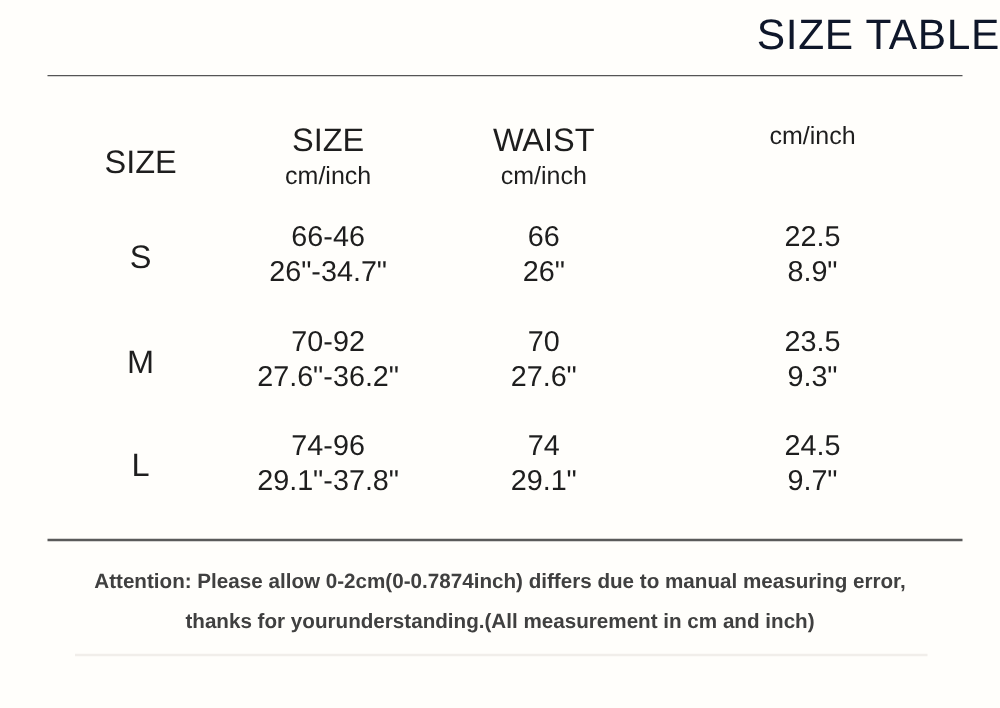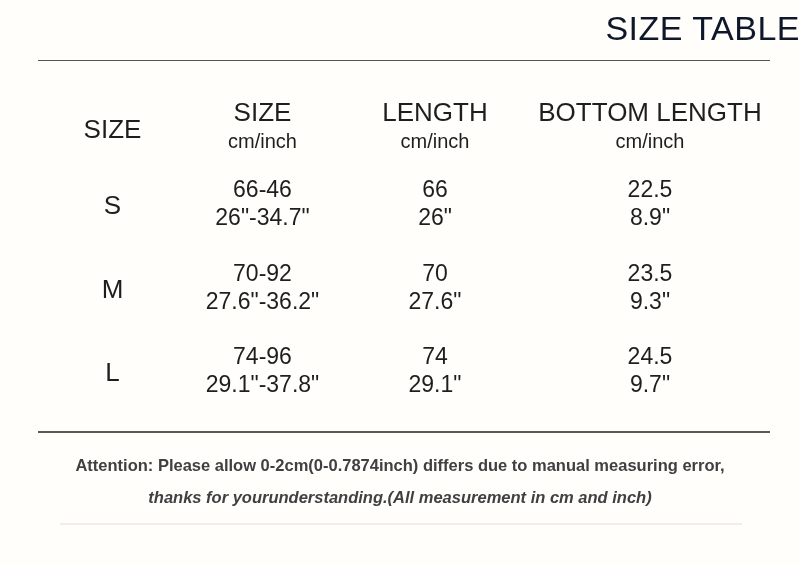--- a/index.html
+++ b/index.html
@@ -62,43 +62,42 @@
   .note-line {
     position: absolute;
     left: 0; width: 800px;
     text-align: center;
     font-size: 16.5px;
     line-height: 24px;
     font-weight: 700;
     color: #404040;
   }
   .note-1 { top: 453px; }
-  .note-2 { top: 485px; font-style: italic; }
+  .note-2 { top: 485px; }
 </style>
 </head>
 <body>
 
 <div class="page">
 
   <h1 class="title">SIZE TABLE</h1>
 
   <hr class="divider divider-top">
 
   <div class="grid header-row">
     <div class="col size-head">SIZE</div>
     <div class="col">
       <div class="col-label">SIZE</div>
       <div class="col-sub">cm/inch</div>
     </div>
     <div class="col">
-      <div class="col-label">LENGTH</div>
+      <div class="col-label">WAIST</div>
       <div class="col-sub">cm/inch</div>
     </div>
     <div class="col">
-      <div class="col-label">BOTTOM LENGTH</div>
       <div class="col-sub">cm/inch</div>
     </div>
   </div>
 
   <div class="grid data-row row-s">
     <div class="col size-cell">S</div>
     <div class="col">
       <div class="cell-line">66-46</div>
       <div class="cell-line">26"-34.7"</div>
     </div>

